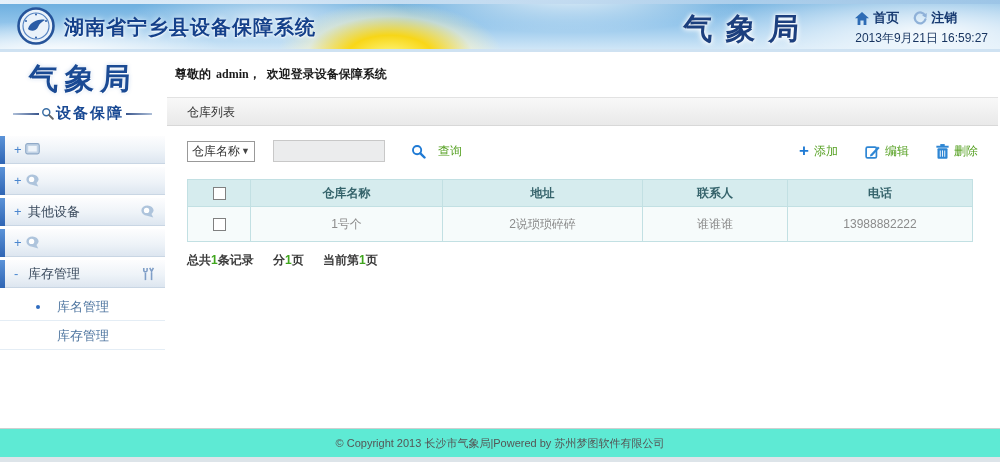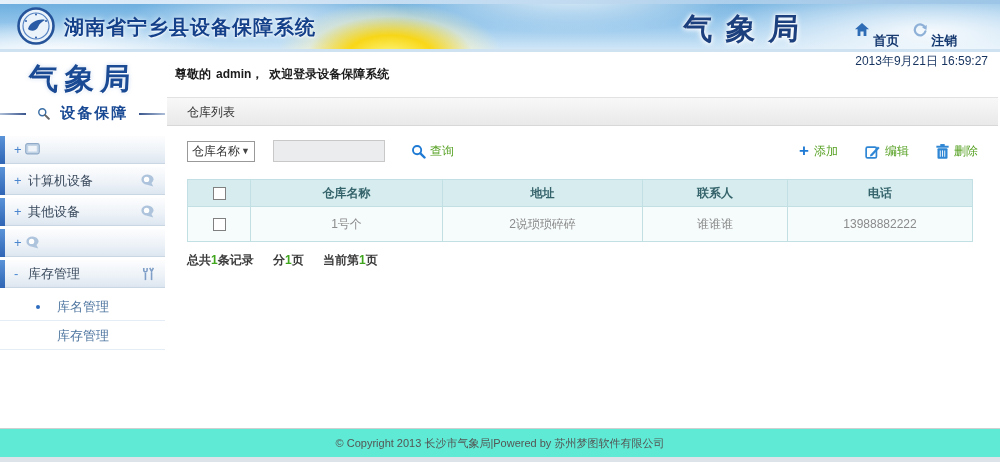--- a/index.html
+++ b/index.html
@@ -19,34 +19,34 @@
   .header::before { content:""; position:absolute; left:0; top:0; width:100%; height:4px;
     background:linear-gradient(90deg,#f3f8fd 0%, #cadff2 45%, #9cc4e6 100%); opacity:.9; }
   .logo-badge { position:absolute; left:17px; top:7px; width:38px; height:38px; }
   .app-title { position:absolute; left:64px; top:14px; font-size:20px; font-weight:bold; color:#14408a;
     letter-spacing:1px; text-shadow:0 1px 2px rgba(255,255,255,.95), 0 0 6px rgba(255,255,255,.8); }
   .brand { position:absolute; right:188px; top:9px; font-family:"DejaVu Serif","Liberation Serif",serif;
     font-weight:bold; font-size:30px; color:#1c3f7e; letter-spacing:13px; transform:skewX(-4deg);
     text-shadow:0 0 2px #fff, 0 0 5px #fff, 0 1px 6px rgba(255,255,255,.9); }
   .header-right { position:absolute; right:12px; top:9px; text-align:left; }
   .nav-links { display:flex; align-items:center; font-size:13px; font-weight:bold; color:#173a71; }
-  .nav-links a { color:#173a71; text-decoration:none; cursor:pointer;margin-top:23px; }
+  .nav-links a { color:#173a71; text-decoration:none; cursor:pointer; }
   .nav-links .ico { display:inline-flex; margin-right:4px; }
   .nav-links .sep { width:14px; }
   .datetime { margin-top:3px; font-size:12px; color:#16335f; }
 
   
   .body-row { flex:1 1 auto; display:flex; height:373px; background:#fff; }
 
   
   .sidebar { width:165px; flex:0 0 auto; background:#fff; }
   .side-logo { padding-top:7px; text-align:center; }
   .side-logo-title { font-family:"DejaVu Serif","Liberation Serif",serif; font-size:30px; font-weight:bold;
     color:#1a4a94; letter-spacing:6px; transform:skewX(-3deg); text-shadow:1px 1px 1px #fff, 0 0 4px rgba(190,210,235,.9); }
-  .side-logo-sub { margin-top:4px; display:flex; align-items:center; justify-content:space-between; gap:2px; }
+  .side-logo-sub { margin-top:4px; display:flex; align-items:center; justify-content:center; gap:2px; }
   .side-logo-sub .line { width:26px; height:2px; background:linear-gradient(90deg,#aebfd8,#39558c); }
   .side-logo-sub .line.r { background:linear-gradient(90deg,#39558c,#aebfd8); }
   .side-logo-sub .txt { font-size:15px; font-weight:bold; color:#1a4a94; letter-spacing:2px;
     text-shadow:1px 1px 0 #fff; }
   .menu { margin-top:13px; }
   .menu-item { position:relative; height:28px; margin-bottom:3px; display:flex; align-items:center;
     background:linear-gradient(180deg,#fdfdfe 0%, #eef3f8 55%, #dde6f0 100%);
     border-bottom:1px solid #c9d6e4; cursor:pointer; }
   .menu-item::before { content:""; position:absolute; left:0; top:0; bottom:-1px; width:5px;
     background:linear-gradient(180deg,#5b93d8,#2f65b4); }
@@ -55,33 +55,33 @@
   .mi-icon { margin-right:10px; display:inline-flex; }
   .submenu { list-style:none; margin-top:4px; }
   .submenu li { position:relative; height:29px; line-height:29px; padding-left:57px; font-size:13px;
     color:#4f76a0; border-bottom:1px solid #e4edf5; cursor:pointer; }
   .submenu li.active .dot { content:""; position:absolute; left:36px; top:13px; width:4px; height:4px;
     border-radius:50%; background:#2f6cc0; display:block; }
 
   
   .main { flex:1 1 auto; background:#fff; padding:0 2px; }
   .greeting { padding:14px 0 0 8px; font-size:12px; font-weight:bold; color:#1b1b1b; }
-  .greeting .user { font-family:Liberation Sans, sans-serif; margin:0 6px 0 5px; }
+  .greeting .user { font-family:Liberation Serif, serif; margin:0 6px 0 5px; }
   .panel-header { margin-top:14px; height:29px; line-height:28px;
     background:linear-gradient(180deg,#f8f8f8,#e9e9e9);
     border-top:1px solid #e2e2e2; border-bottom:1px solid #d8d8d8;
     font-size:12px; color:#333; padding-left:20px; }
   .panel-body { padding:0 20px; }
   .toolbar { margin-top:14px; display:flex; align-items:center; }
   .select-box { width:68px; height:21px; border:1px solid #999; background:#fff; display:flex;
     align-items:center; justify-content:space-between; padding:0 4px; font-size:12px; color:#333; cursor:pointer; }
   .select-box .caret { font-size:9px; color:#444; }
   .search-input { margin-left:18px; width:112px; height:22px; background:#ebeced; border:1px solid #c8c8c8;
     font-size:12px; padding:0 4px; color:#333; }
-  .search-link { margin-left:26px; display:flex; align-items:center; gap:4px; cursor:pointer; }
+  .search-link { margin-left:26px; display:flex; align-items:center; gap:12px; cursor:pointer; }
   .green-label { font-size:12px; color:#55a021; }
   .toolbar-spacer { flex:1; }
   .action-btn { display:flex; align-items:center; gap:5px; margin-left:27px; cursor:pointer; }
   .plus-glyph { color:#1f7ad4; font-size:17px; font-weight:bold; line-height:14px; }
 
   table.wh { margin-top:17px; border-collapse:collapse; width:785px; table-layout:fixed; }
   table.wh th, table.wh td { border:1px solid #c2e0e3; text-align:center; }
   table.wh thead th { background:#d6ecee; height:27px; font-size:12px; color:#35636b; font-weight:bold; }
   table.wh tbody td { background:#f6fbfb; height:35px; font-size:12px; color:#8b8b8b; }
   .col-chk { width:63px; } .col-name { width:192px; } .col-addr { width:200px; }
@@ -161,21 +161,20 @@
           <span class="mi-prefix">+</span>
           <span class="mi-icon">
             <svg width="15" height="13" viewBox="0 0 16 14">
                 <rect x="0.7" y="0.7" width="14.6" height="11" rx="2" fill="#c3d4e6" stroke="#8fa9c8" stroke-width="1.2"></rect>
                 <rect x="3.4" y="3.2" width="9.2" height="6" fill="#eef4fa"></rect>
               </svg>
           </span>
         </div>
         <div class="menu-item">
           <span class="mi-prefix">+</span>
-          <span class="mi-label">计算机设备</span>
           <span class="mi-icon">
             <svg width="15" height="13" viewBox="0 0 16 14">
                 <path d="M14.6 6 A6.6 5.6 0 1 0 7.6 11.6 L14.2 13.4 L12.3 9.6 A6.6 5.6 0 0 0 14.6 6 Z" fill="#aec4dc"></path>
                 <circle cx="7" cy="5.8" r="2.9" fill="#fff"></circle>
               </svg>
           </span>
         </div>
         <div class="menu-item">
           <span class="mi-prefix">+</span>
           <span class="mi-label">其他设备</span>

